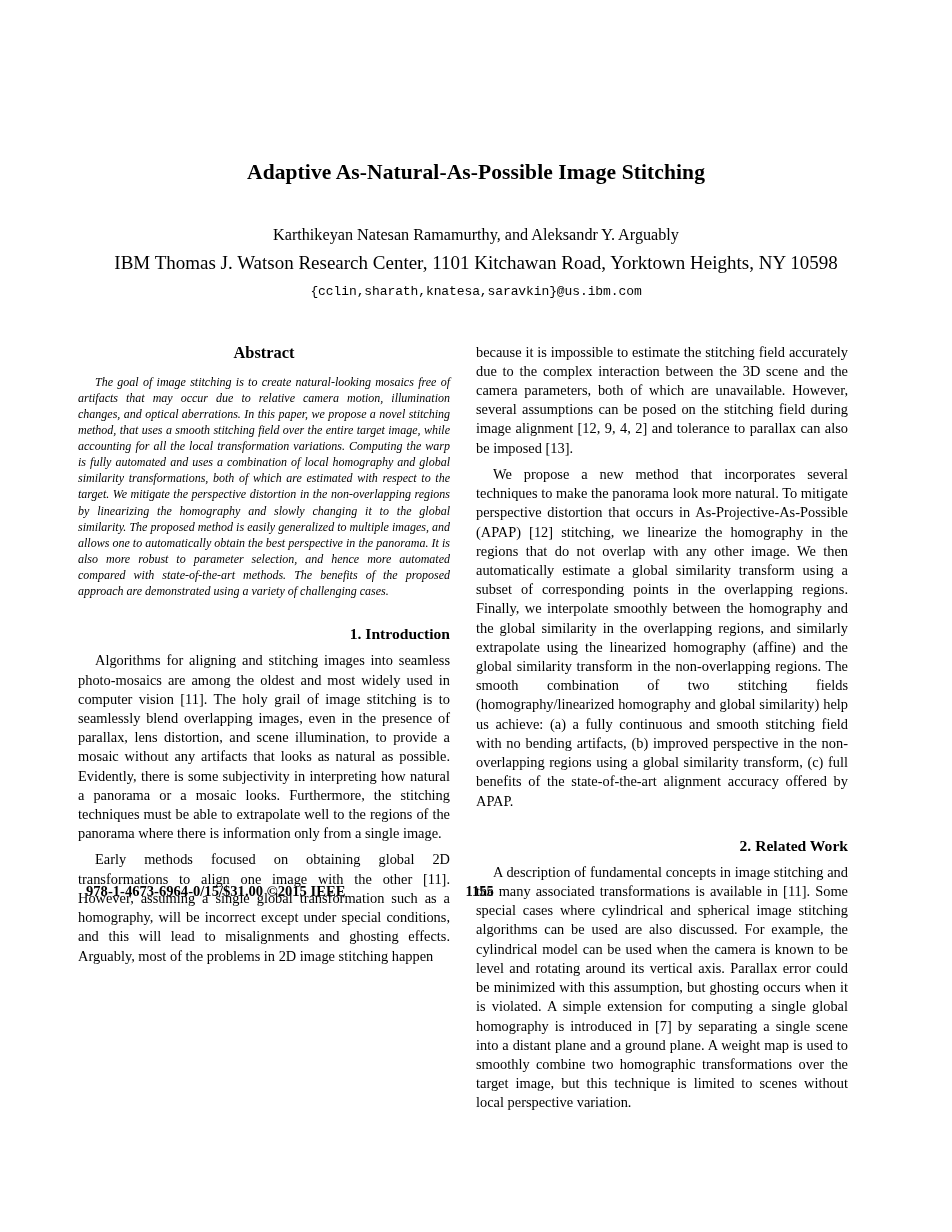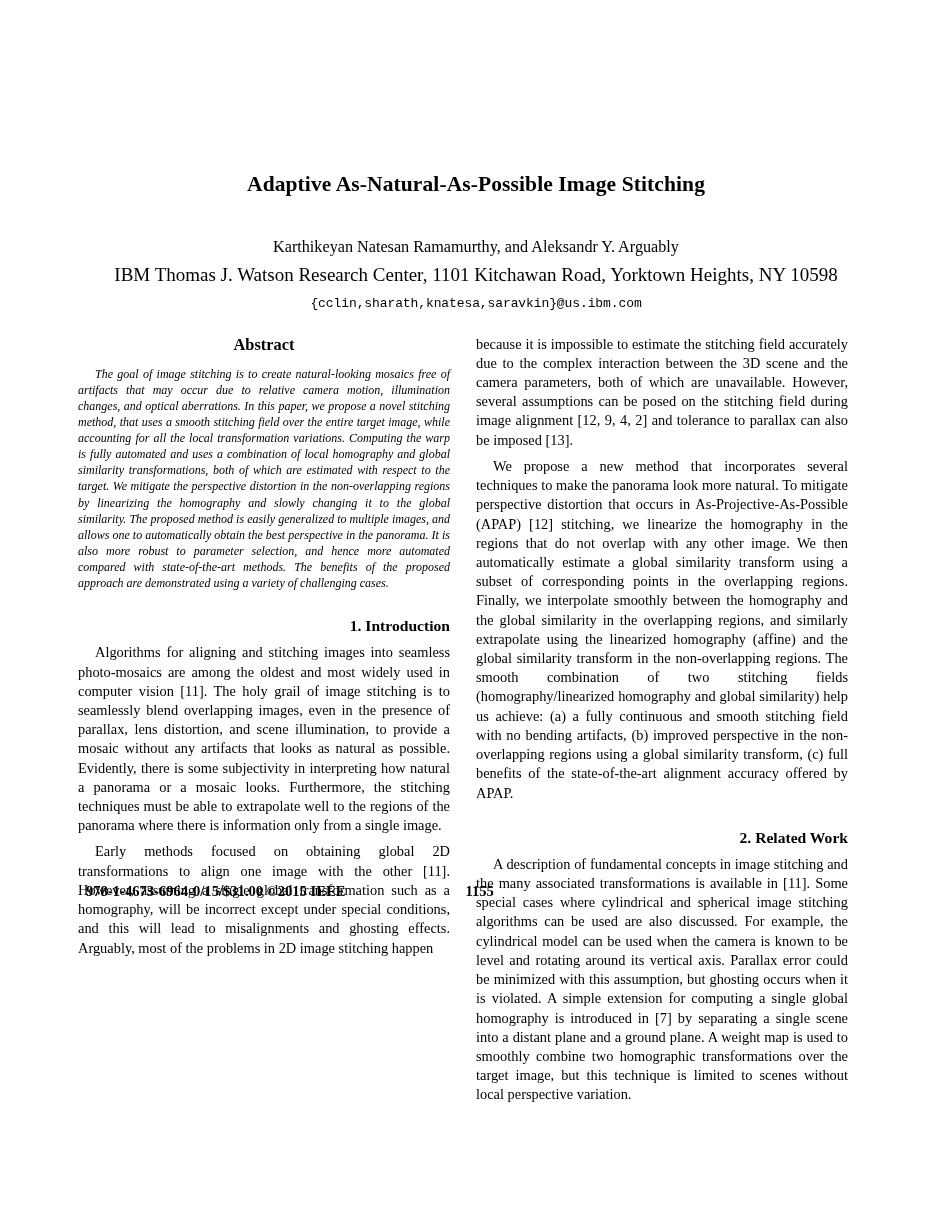--- a/index.html
+++ b/index.html
@@ -14,21 +14,21 @@
     color: #000000;
     position: relative;
     overflow: hidden;
   }
   .page {
     position: absolute;
     left: 0; top: 0;
     width: 952px;
     height: 948px;
     box-sizing: border-box;
-    padding: 12px 78px;
+    padding: 0 78px;
   }
   
   .title {
     margin-top: 160px;
     text-align: center;
     font-size: 21.5px;
     font-weight: bold;
     letter-spacing: 0.1px;
   }
   .authors {
@@ -44,21 +44,21 @@
   }
   .email {
     margin-top: 6px;
     text-align: center;
     font-family: "Liberation Mono", monospace;
     font-size: 13px;
     letter-spacing: -0.1px;
   }
   
   .columns {
-    margin-top: 24px;
+    margin-top: 44px;
     display: flex;
     gap: 26px;
   }
   .col {
     width: 372px;
     flex: 0 0 372px;
   }
   .sec-head {
     font-size: 15.6px;
     font-weight: bold;

